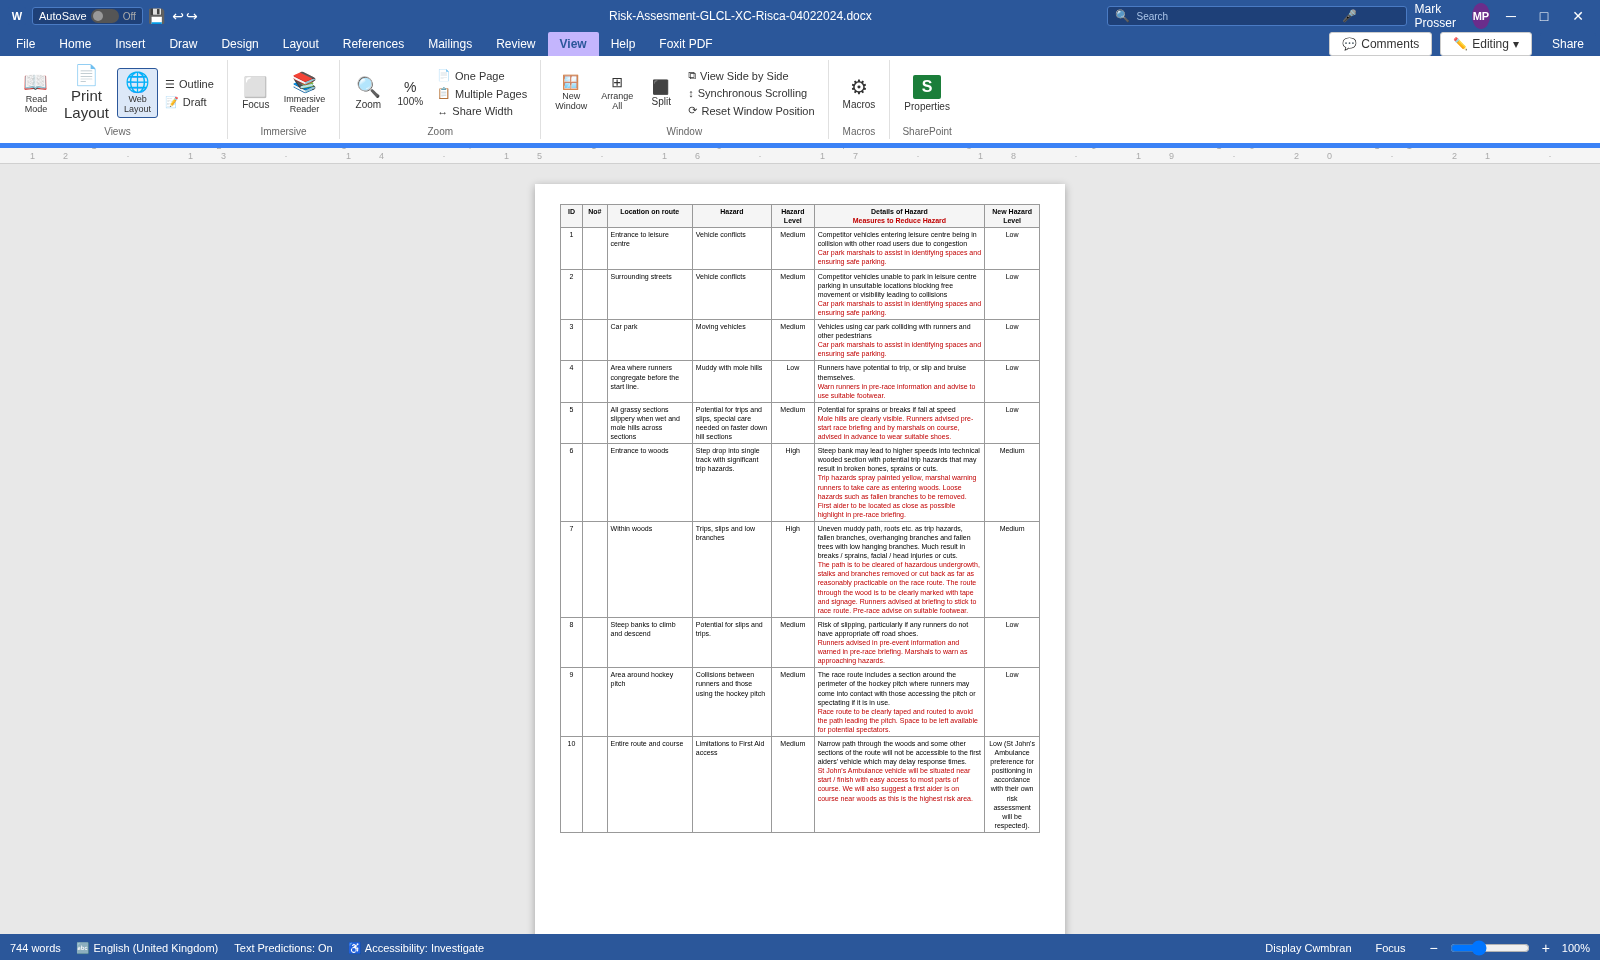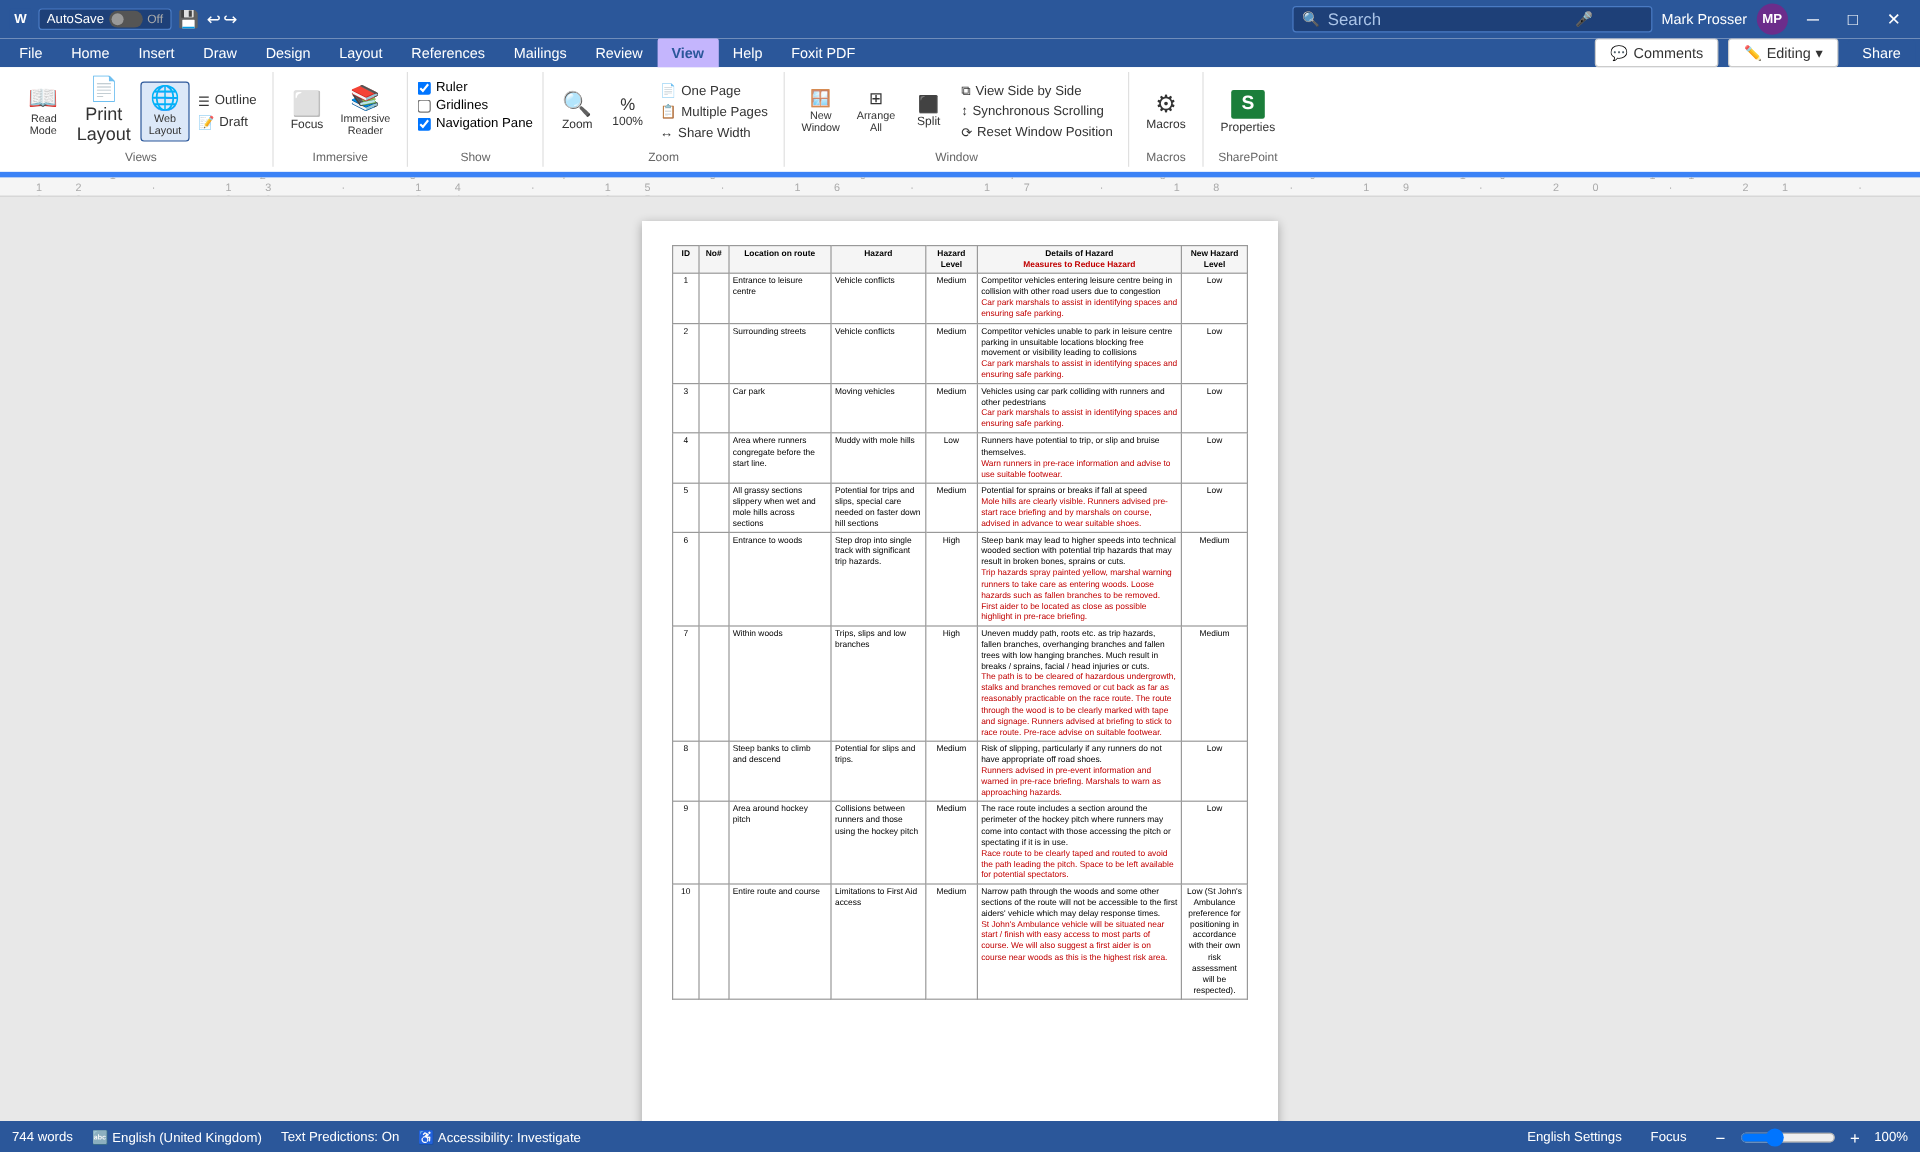--- a/index.html
+++ b/index.html
@@ -55,21 +55,21 @@
       align-items: center;
       padding: 2px 8px;
       gap: 6px;
       min-width: 300px;
     }
     .search-box input {
       background: none;
       border: none;
       outline: none;
       color: #fdba74;
-      font-size: 14px;
+      font-size: 10px;
       width: 200px;
     }
     .search-box input::placeholder { color: #aac4e8; }
 
     
     #ribbon {
       background: #fff;
       border-bottom: 5px solid #3b82f6;
     }
     #ribbon-tabs {
@@ -274,20 +274,23 @@
     <div class="autosave-toggle">
       <span>AutoSave</span>
       <span class="toggle-switch"></span>
       <span style="font-size:10px;color:#aaa;">Off</span>
     </div>
     <span style="cursor:pointer;font-size:14px;">💾</span>
     <div class="undo-redo">
       <span style="cursor:pointer;font-size:14px;">↩</span>
       <span style="cursor:pointer;font-size:14px;">↪</span>
     </div>
+  </div>
+  <div class="center">
+    <span style="font-size:12px;">Risk-Assesment-GLCL-XC-Risca-04022024.docx</span>
   </div>
   <div class="right">
     <div class="search-box">
       <span style="color:#aac4e8;">🔍</span>
       <input type="text" placeholder="Search" style="">
       <span style="color:#aac4e8;">🎤</span>
     </div>
     <span>Mark Prosser</span>
     <div class="user-avatar">
       <span>MP</span>
@@ -365,37 +368,20 @@
           <span>Focus</span>
         </div>
         <div class="ribbon-btn">
           <span class="icon">📚</span>
           <span style="font-size:9px;text-align:center;">Immersive<br>Reader</span>
         </div>
       </div>
       <div class="ribbon-group-label">Immersive</div>
     </div>
 
-    <div class="ribbon-group">
-      <div style="display:flex;flex-direction:column;gap:1px;padding-top:4px;">
-        <label class="checkbox-item">
-          <input type="checkbox" checked="" style="">
-          <span>Ruler</span>
-        </label>
-        <label class="checkbox-item">
-          <input type="checkbox" style="">
-          <span>Gridlines</span>
-        </label>
-        <label class="checkbox-item">
-          <input type="checkbox" checked="" style="">
-          <span>Navigation Pane</span>
-        </label>
-      </div>
-      <div class="ribbon-group-label">Show</div>
-    </div>
 
     <div class="ribbon-group">
       <div class="ribbon-buttons">
         <div class="ribbon-btn">
           <span class="icon">🔍</span>
           <span>Zoom</span>
         </div>
         <div class="ribbon-btn">
           <span class="icon" style="font-size:14px;">%</span>
           <span>100%</span>
@@ -628,21 +614,21 @@
       <span>🔤</span>
       <span>English (United Kingdom)</span>
     </span>
     <span>Text Predictions: On</span>
     <span>
       <span>♿</span>
       <span>Accessibility: Investigate</span>
     </span>
   </div>
   <div class="status-right">
-    <button class="status-btn">English Settings</button>
+    <button class="status-btn">Display Cwmbran</button>
     <button class="status-btn">Focus</button>
     <span style="display:flex;align-items:center;gap:4px;">
       <button class="status-btn" style="font-size:14px;">−</button>
       <input type="range" min="50" max="200" value="100" style="width: 80px;">
       <button class="status-btn" style="font-size:14px;">+</button>
       <span>100%</span>
     </span>
   </div>
 </div>
 

